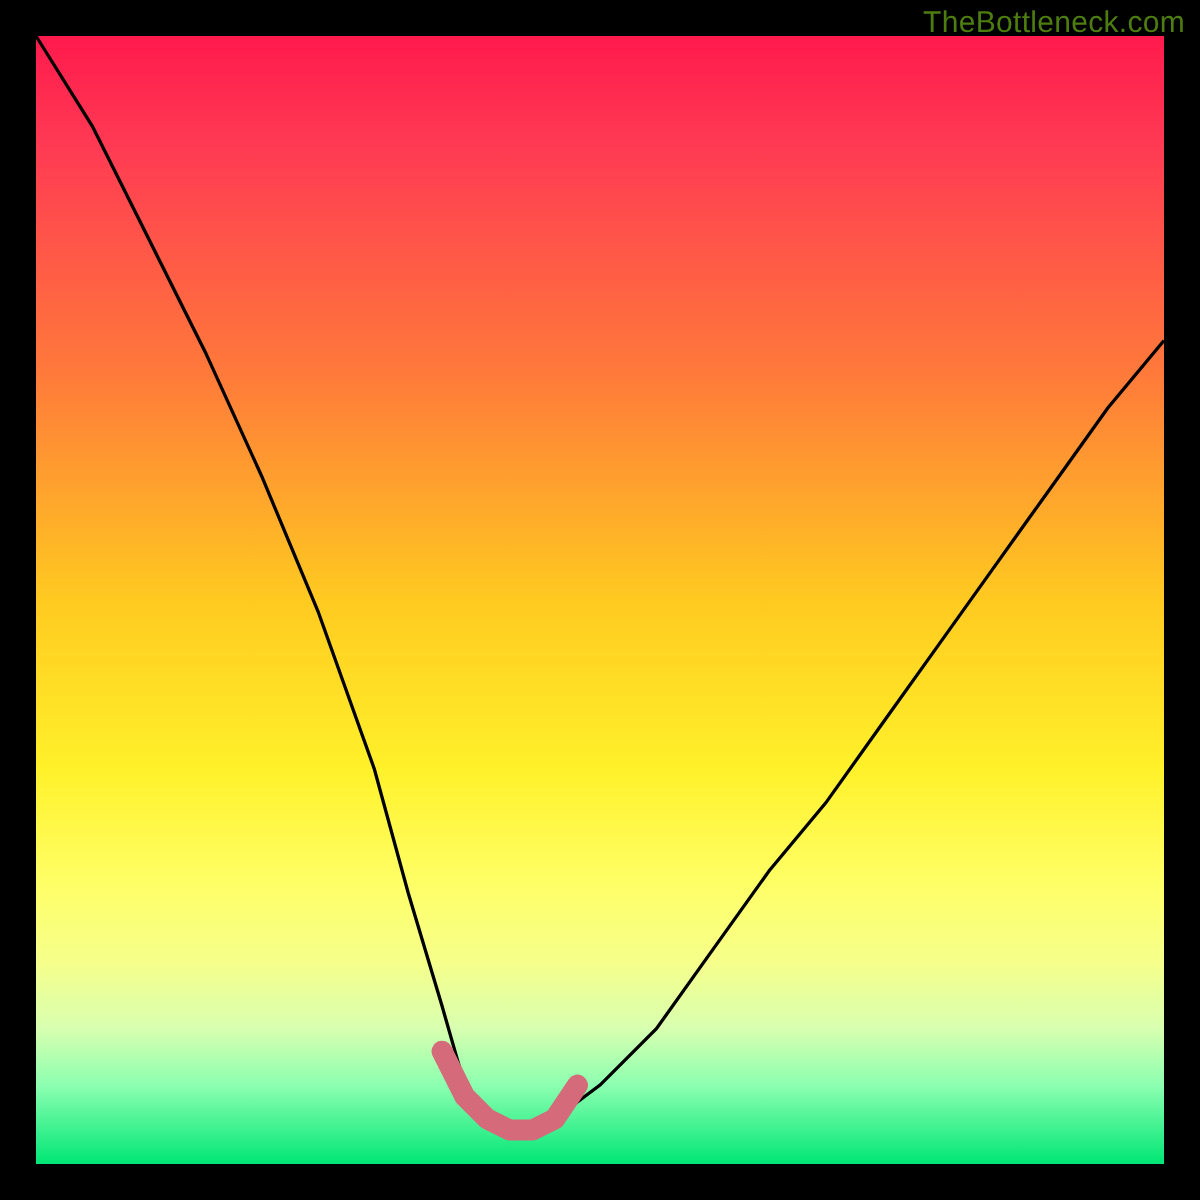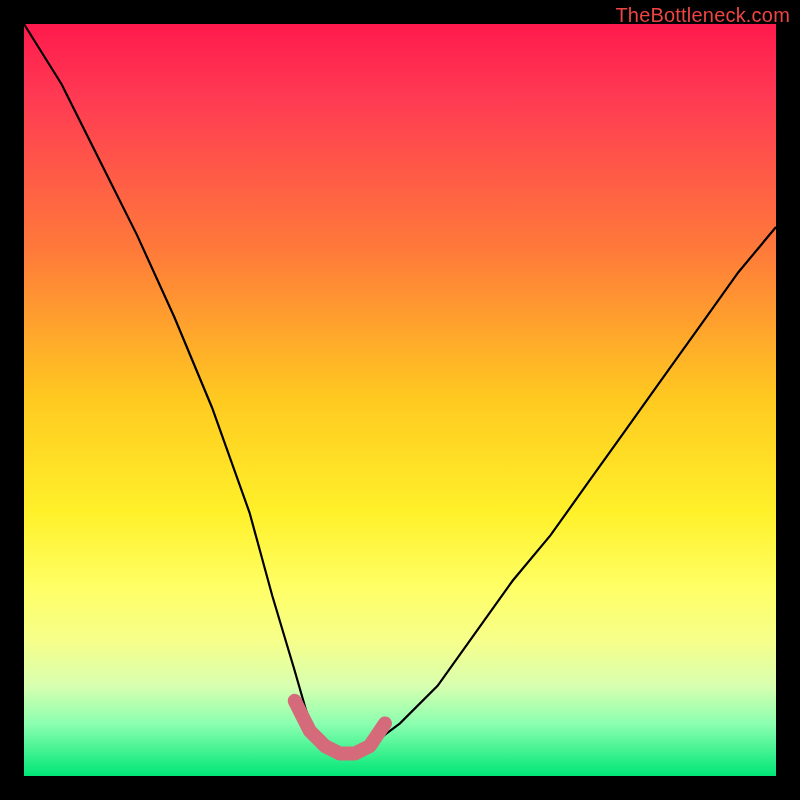--- a/index.html
+++ b/index.html
@@ -33,21 +33,21 @@
       #ffff66 75%,
       #f6ff8a 82%,
       #d8ffb0 88%,
       #8cffb0 93%,
       #00e676 100%);
   }
   .watermark {
     position: absolute;
     top: 4px;
     right: 10px;
-    color: #ef4444;
+    color: #4d7c0f;
     font-size: 20px;
     letter-spacing: 0.2px;
     font-weight: 500;
     z-index: 10;
   }
   svg.curve {
     position: absolute;
     left: 24px;
     top: 24px;
     width: 752px;

